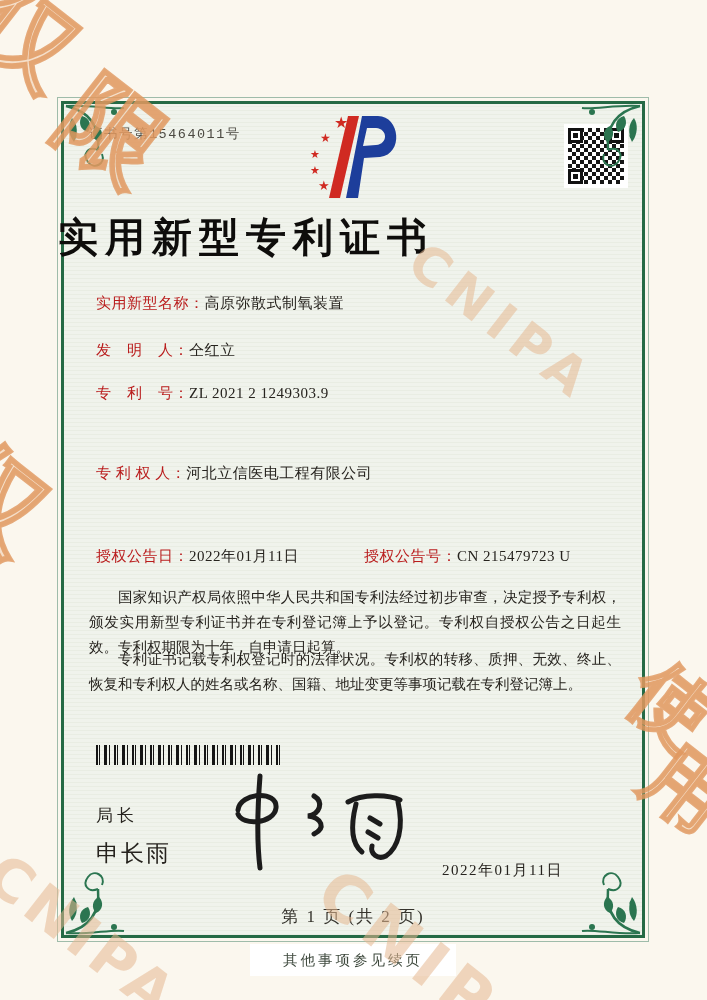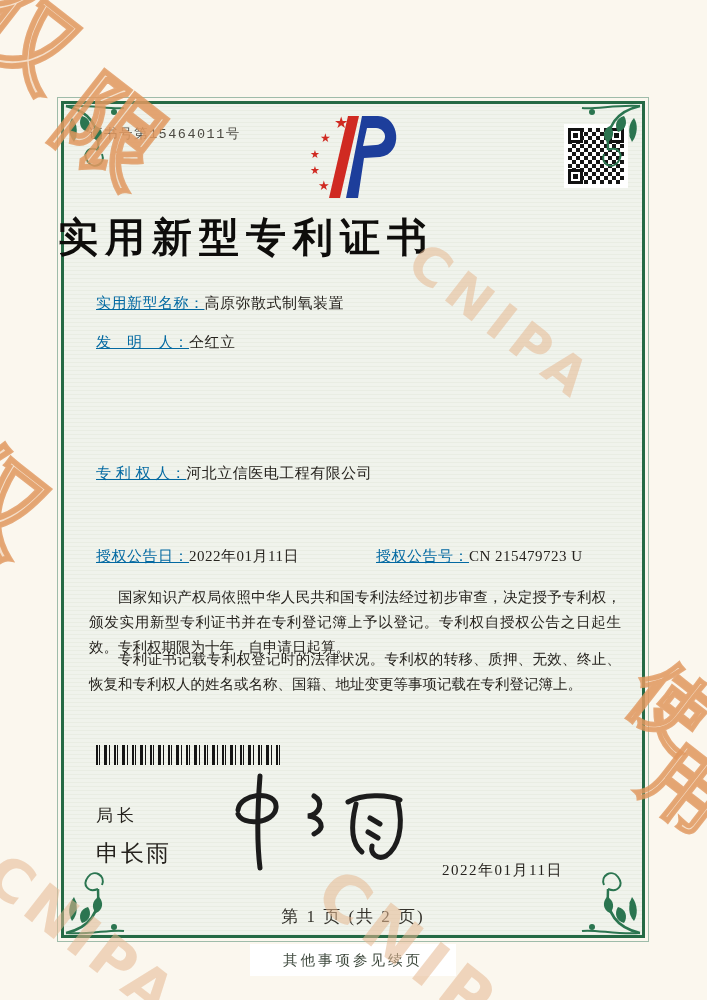--- a/index.html
+++ b/index.html
@@ -35,23 +35,23 @@
   .qr-grid{position:absolute;inset:4px;background:repeating-conic-gradient(#161616 0% 25%,#ffffff 0% 50%);background-size:8px 8px;}
   .finder{position:absolute;width:15px;height:15px;background:#fff;border:3px solid #111;box-sizing:border-box;}
   .finder::after{content:"";position:absolute;inset:2px;background:#111;}
   .f-tl{left:4px;top:4px;} .f-tr{right:4px;top:4px;} .f-bl{left:4px;bottom:4px;}
   .title{
     position:absolute;left:0;right:0;top:112px;text-align:left;
     font-size:40px;font-weight:700;letter-spacing:7px;color:#0e0d0b;z-index:2;
   }
   
   .field-row{position:absolute;left:38px;right:28px;font-size:15px;letter-spacing:0.5px;z-index:2;}
-  .field-row .lab{color:#0369a1;text-decoration:underline;}
+  .field-row .lab{color:#b91c1c;}
   .field-row .val{color:#26231e;}
-  .grant-no-pair{position:absolute;left:280px;top:0;}
+  .grant-no-pair{position:absolute;left:268px;top:0;}
   
   .para{
     position:absolute;left:31px;width:532px;font-size:14.5px;line-height:1.72;
     text-align:justify;text-indent:2em;color:#26231e;z-index:2;
   }
   
   .barcode{
     position:absolute;left:38px;top:647px;width:188px;height:20px;z-index:2;
     background:repeating-linear-gradient(90deg,
       #151515 0 2px,transparent 2px 3px,
@@ -157,22 +157,25 @@
       <div class="finder f-tl"></div>
       <div class="finder f-tr"></div>
       <div class="finder f-bl"></div>
     </div>
 
     <div class="title">实用新型专利证书</div>
 
     <div class="field-row" style="top:196px">
       <span class="lab">实用新型名称：</span><span class="val">高原弥散式制氧装置</span>
     </div>
-    <div class="field-row" style="top:235px">
+    <div class="field-row" style="top:243px">
       <span class="lab">发　明　人：</span><span class="val">仝红立</span>
+    </div>
+    <div class="field-row" style="top:286px">
+      <span class="lab">专　利　号：</span><span class="val">ZL 2021 2 1249303.9</span>
     </div>
     <div class="field-row" style="top:366px">
       <span class="lab">专 利 权 人：</span><span class="val">河北立信医电工程有限公司</span>
     </div>
     <div class="field-row" style="top:449px">
       <span class="lab">授权公告日：</span><span class="val">2022年01月11日</span>
       <span class="grant-no-pair">
         <span class="lab">授权公告号：</span><span class="val">CN 215479723 U</span>
       </span>
     </div>

